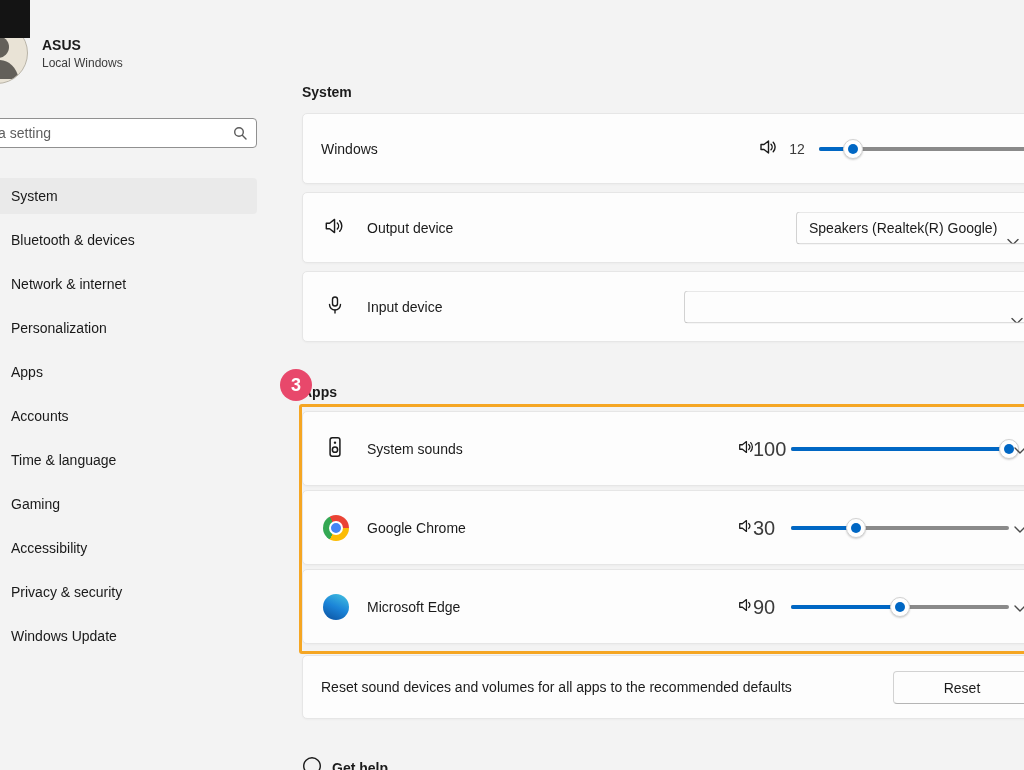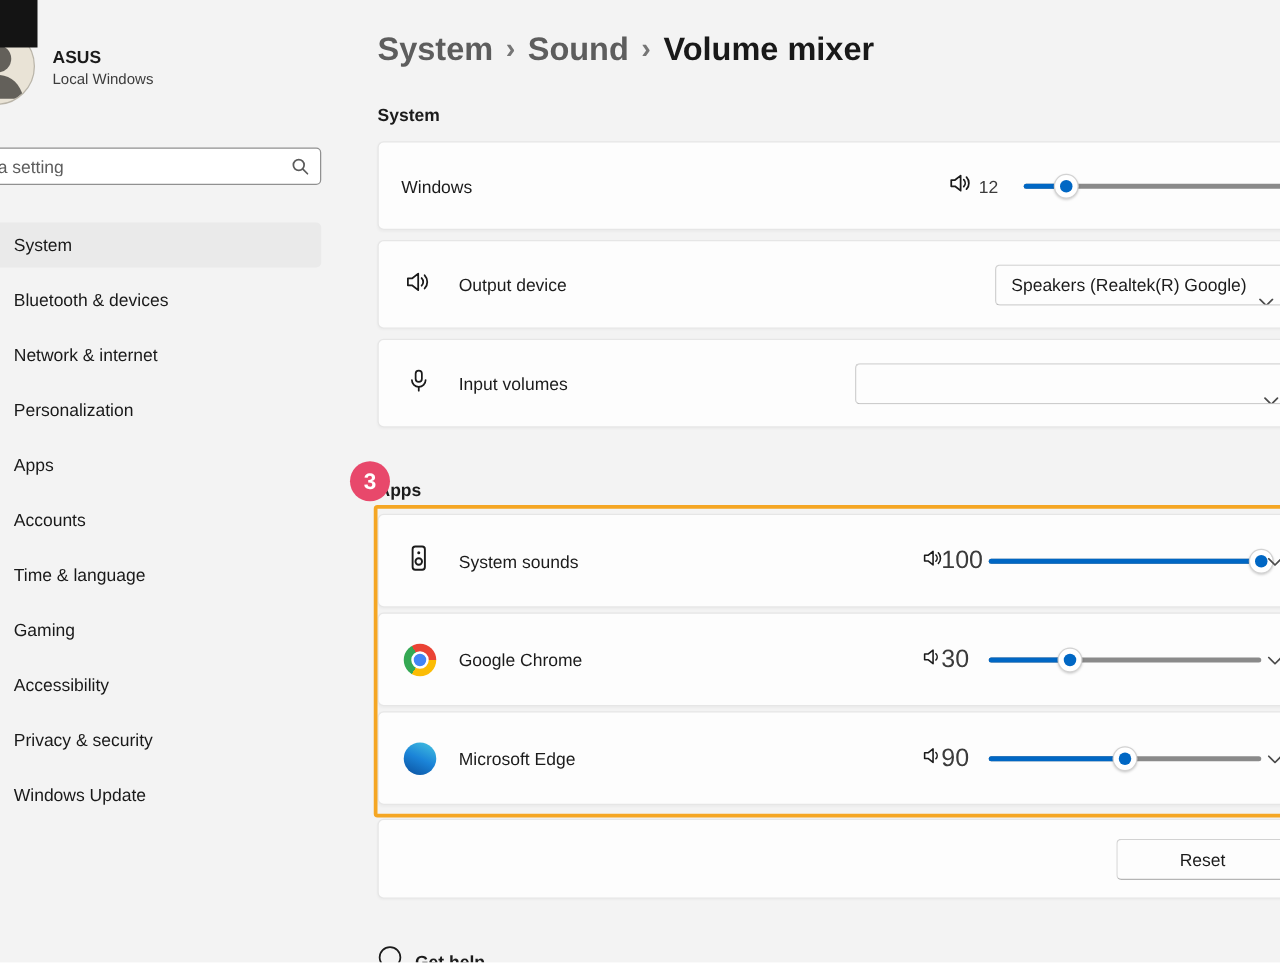--- a/index.html
+++ b/index.html
@@ -45,21 +45,21 @@
   .input-card  { top: 271px; }
   .app-card { height: 75px; }
   .app0 { top: 411px; } .app1 { top: 490px; } .app2 { top: 569px; }
   .reset-card { top: 655px; height: 64px; }
 
   .row-label { font-size: 14px; color: #1b1b1b; white-space: nowrap; }
   .l18 { left: 18px; } .l64 { left: 64px; }
   .dev-icon { left: 20px; } .mic-icon { left: 22px; }
 
   .vol-icon { left: 455px; cursor: pointer; }
-  .vol-value { left: 480px; width: 28px; text-align: left; font-size: 14px; color: #3b3b3b; }
+  .vol-value { left: 480px; width: 28px; text-align: center; font-size: 14px; color: #3b3b3b; }
   .vol-slider { left: 516px; width: 280px; }
 
   .slider { position: relative; height: 20px; cursor: pointer; }
   .slider .track { position: absolute; left: 0; right: 0; top: 8px; height: 4px; border-radius: 2px; background: #8a8a8a; }
   .slider .fill { position: absolute; left: 0; top: 8px; height: 4px; border-radius: 2px; background: #0067c4; width: calc(var(--p,0) * 1%); }
   .slider .handle { position: absolute; top: 0; left: calc(var(--p,0) * 1% - 10px); width: 20px; height: 20px; border-radius: 50%; background: #ffffff; border: 1px solid #d2d2d2; box-shadow: 0 1px 2px rgba(0,0,0,.18); }
   .slider .handle::after { content: ""; position: absolute; inset: 4px; border-radius: 50%; background: #0067c4; }
 
   .combo { position: absolute; top: 50%; transform: translateY(-50%); height: 33px; background: #fdfdfd; border: 1px solid #d2d2d2; border-bottom-color: #bdbdbd; border-radius: 4px; font-size: 14px; line-height: 31px; padding: 0 30px 0 12px; white-space: nowrap; overflow: hidden; cursor: pointer; }
   .combo-output { left: 493px; width: 235px; }
@@ -125,23 +125,20 @@
       <div class="nav-item">Accounts</div>
       <div class="nav-item">Time &amp; language</div>
       <div class="nav-item">Gaming</div>
       <div class="nav-item">Accessibility</div>
       <div class="nav-item">Privacy &amp; security</div>
       <div class="nav-item">Windows Update</div>
     </nav>
   </aside>
 
   <main class="main">
-    <div class="breadcrumb">
-      <span class="crumb">System</span><span class="sep">›</span><span class="crumb">Sound</span><span class="sep">›</span><span class="crumb current">Volume mixer</span>
-    </div>
 
     <h2 class="sec-heading sys-heading">System</h2>
 
     <div class="card volume-card">
       <span class="abs row-label l18">Windows</span>
       <span class="abs vol-icon">
         <svg width="20" height="20" viewBox="0 0 20 20" fill="none" stroke="#1b1b1b" stroke-width="1.4" stroke-linejoin="round" stroke-linecap="round">
             <path d="M3 7.5h3L10.5 4v12L6 12.5H3z"></path>
             <path d="M13 7.2a4 4 0 0 1 0 5.6"></path>
             <path d="M15.2 5.2a7 7 0 0 1 0 9.6"></path>
@@ -175,21 +172,21 @@
     </div>
 
     <div class="card input-card">
       <span class="abs mic-icon">
         <svg width="20" height="20" viewBox="0 0 20 20" fill="none" stroke="#1b1b1b" stroke-width="1.4" stroke-linecap="round">
             <rect x="7.5" y="2" width="5" height="9" rx="2.5"></rect>
             <path d="M4.5 9.5a5.5 5.5 0 0 0 11 0"></path>
             <path d="M10 15v3"></path>
           </svg>
       </span>
-      <span class="abs row-label l64">Input volumes</span>
+      <span class="abs row-label l64">Input device</span>
       <div class="combo combo-input">
         <span class="chev">
           <svg width="12" height="7" viewBox="0 0 12 7" fill="none" stroke="#4a4a4a" stroke-width="1.4" stroke-linecap="round" stroke-linejoin="round">
               <path d="M1 1l5 5 5-5"></path>
             </svg>
         </span>
       </div>
     </div>
 
     <h2 class="sec-heading apps-heading">Apps</h2>
@@ -261,20 +258,21 @@
         <div class="handle"></div>
       </div>
       <span class="abs app-chevron">
         <svg width="12" height="7" viewBox="0 0 12 7" fill="none" stroke="#4a4a4a" stroke-width="1.4" stroke-linecap="round" stroke-linejoin="round">
             <path d="M1 1l5 5 5-5"></path>
           </svg>
       </span>
     </div>
 
     <div class="card reset-card">
+      <span class="abs row-label reset-text">Reset sound devices and volumes for all apps to the recommended defaults</span>
       <button class="reset-btn">Reset</button>
     </div>
 
     <div class="gethelp">
       <span>
         <svg width="20" height="20" viewBox="0 0 20 20" fill="none" stroke="#1b1b1b" stroke-width="1.4">
             <circle cx="10" cy="10" r="8.3"></circle>
           </svg>
       </span>
       <span class="help-label">Get help</span>

